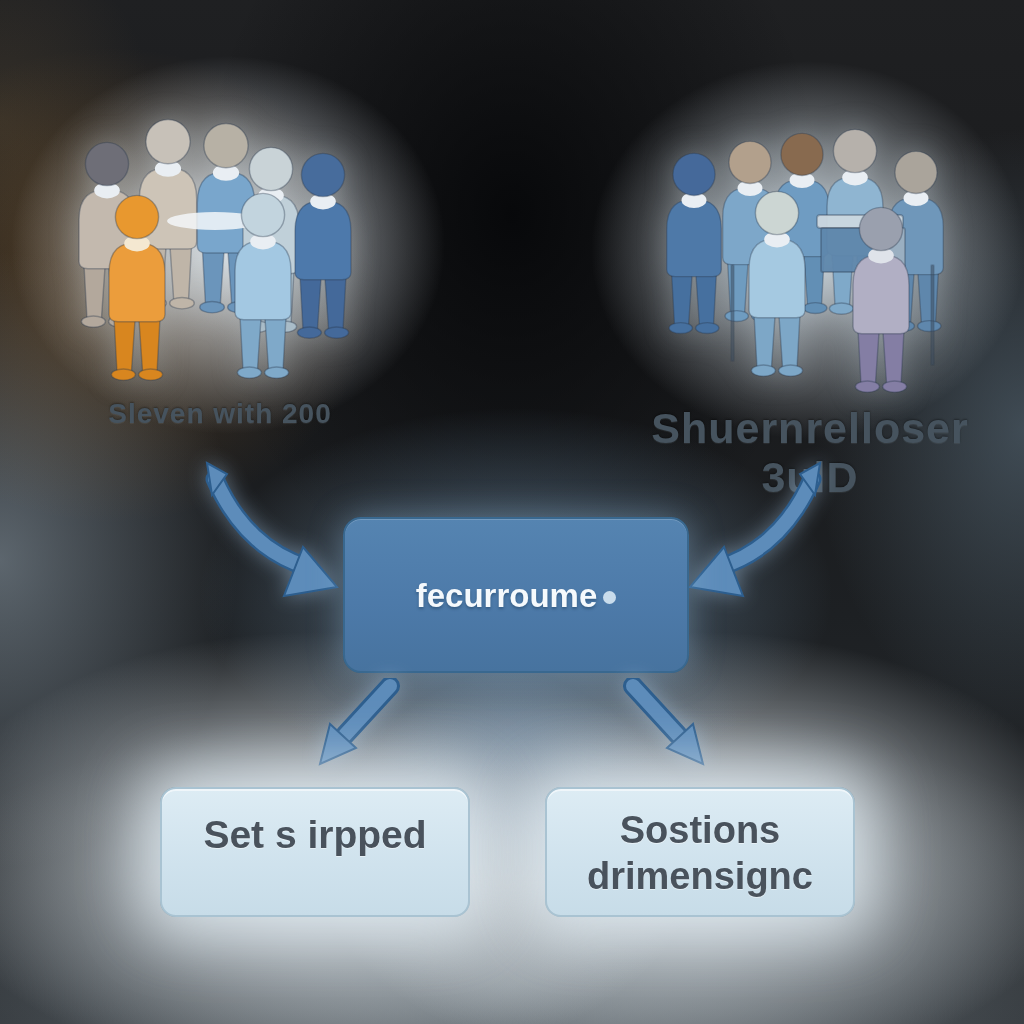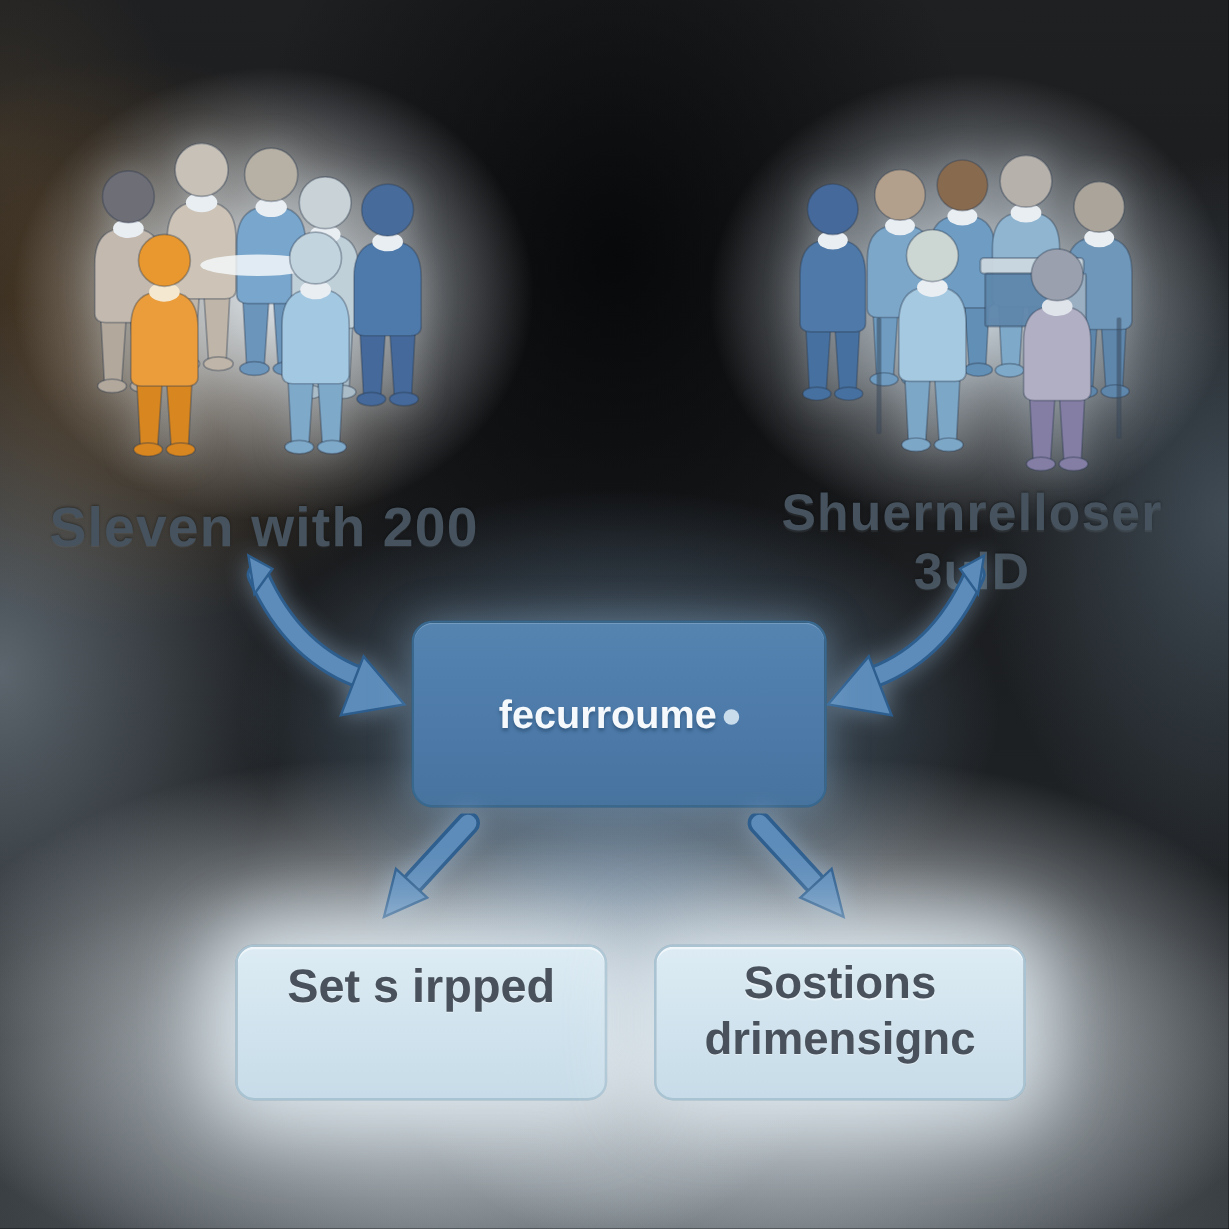--- a/index.html
+++ b/index.html
@@ -22,21 +22,21 @@
       linear-gradient(180deg,#1f2022 0%,#191a1c 35%,#1d2023 60%,#2b2f33 100%);
   }
   .figures{position:absolute;filter:drop-shadow(0 0 14px rgba(225,238,248,0.25));}
   #left-figures{left:55px;top:95px;}
   #right-figures{left:645px;top:105px;}
   .group-label{
     position:absolute;text-align:center;font-weight:700;
     color:var(--label-color,#46535e);
     text-shadow:0 1px 1px rgba(200,215,225,0.10), 0 -1px 2px rgba(0,0,0,0.35);
   }
-  #left-label{left:35px;top:412px;width:370px;font-size:46px;letter-spacing:1px;}
+  #left-label{left:35px;top:398px;width:370px;font-size:28px;letter-spacing:1px;}
   #right-label{left:608px;top:404px;width:404px;font-size:43px;letter-spacing:1px;}
   .arrow-svg{position:absolute;filter:drop-shadow(0 0 10px rgba(170,205,235,0.45));}
   .center-box{
     position:absolute;left:343px;top:517px;width:346px;height:156px;
     border-radius:18px;box-sizing:border-box;
     background:linear-gradient(180deg,#5584b1 0%,#4d7aa9 55%,#47739f 100%);
     border:2px solid var(--box-blue-border,#39688f);
     box-shadow:0 0 34px rgba(150,190,225,0.40), inset 0 1px 0 rgba(255,255,255,0.18);
     display:flex;flex-direction:column;justify-content:center;align-items:center;
     color:var(--center-text,#f5f9fc);font-weight:700;font-size:33px;line-height:45px;
@@ -47,22 +47,22 @@
   .dot{display:inline-block;width:13px;height:13px;border-radius:50%;
     background:#c9dcec;margin-left:6px;margin-top:4px;}
   .light-box{
     position:absolute;width:310px;height:130px;border-radius:16px;box-sizing:border-box;
     background:linear-gradient(180deg,#ddecf4 0%,#cfe2ed 60%,#c7dce8 100%);
     border:2px solid var(--box-light-border,#a9c3d2);
     box-shadow:0 0 60px 20px rgba(228,239,246,0.75), inset 0 2px 0 rgba(255,255,255,0.55);
     color:var(--bottom-text,#49525c);font-weight:700;text-align:center;
     text-shadow:0 1px 0 rgba(255,255,255,0.45);
   }
-  #bottom-left-box{left:160px;top:787px;font-size:39px;padding-top:12px;margin-left:36px;}
-  #bottom-right-box{left:545px;top:787px;font-size:38px;line-height:46px;padding-top:8px;text-align:center;}
+  #bottom-left-box{left:160px;top:787px;font-size:39px;padding-top:24px;}
+  #bottom-right-box{left:545px;top:787px;font-size:38px;line-height:46px;padding-top:18px;text-align:center;}
 </style>
 </head>
 <body>
 
 <div class="stage">
 
   <svg id="left-figures" class="figures" width="350" height="300" viewBox="0 0 350 300">
       <g transform="translate(12,45) scale(0.8)">
     <path d="M21,152 L48,152 L43,224 L25,224 Z" fill="#b3a89c" stroke="rgba(40,55,75,0.35)" stroke-width="1.8"></path>
     <path d="M52,152 L79,152 L75,224 L57,224 Z" fill="#b3a89c" stroke="rgba(40,55,75,0.35)" stroke-width="1.8"></path>

